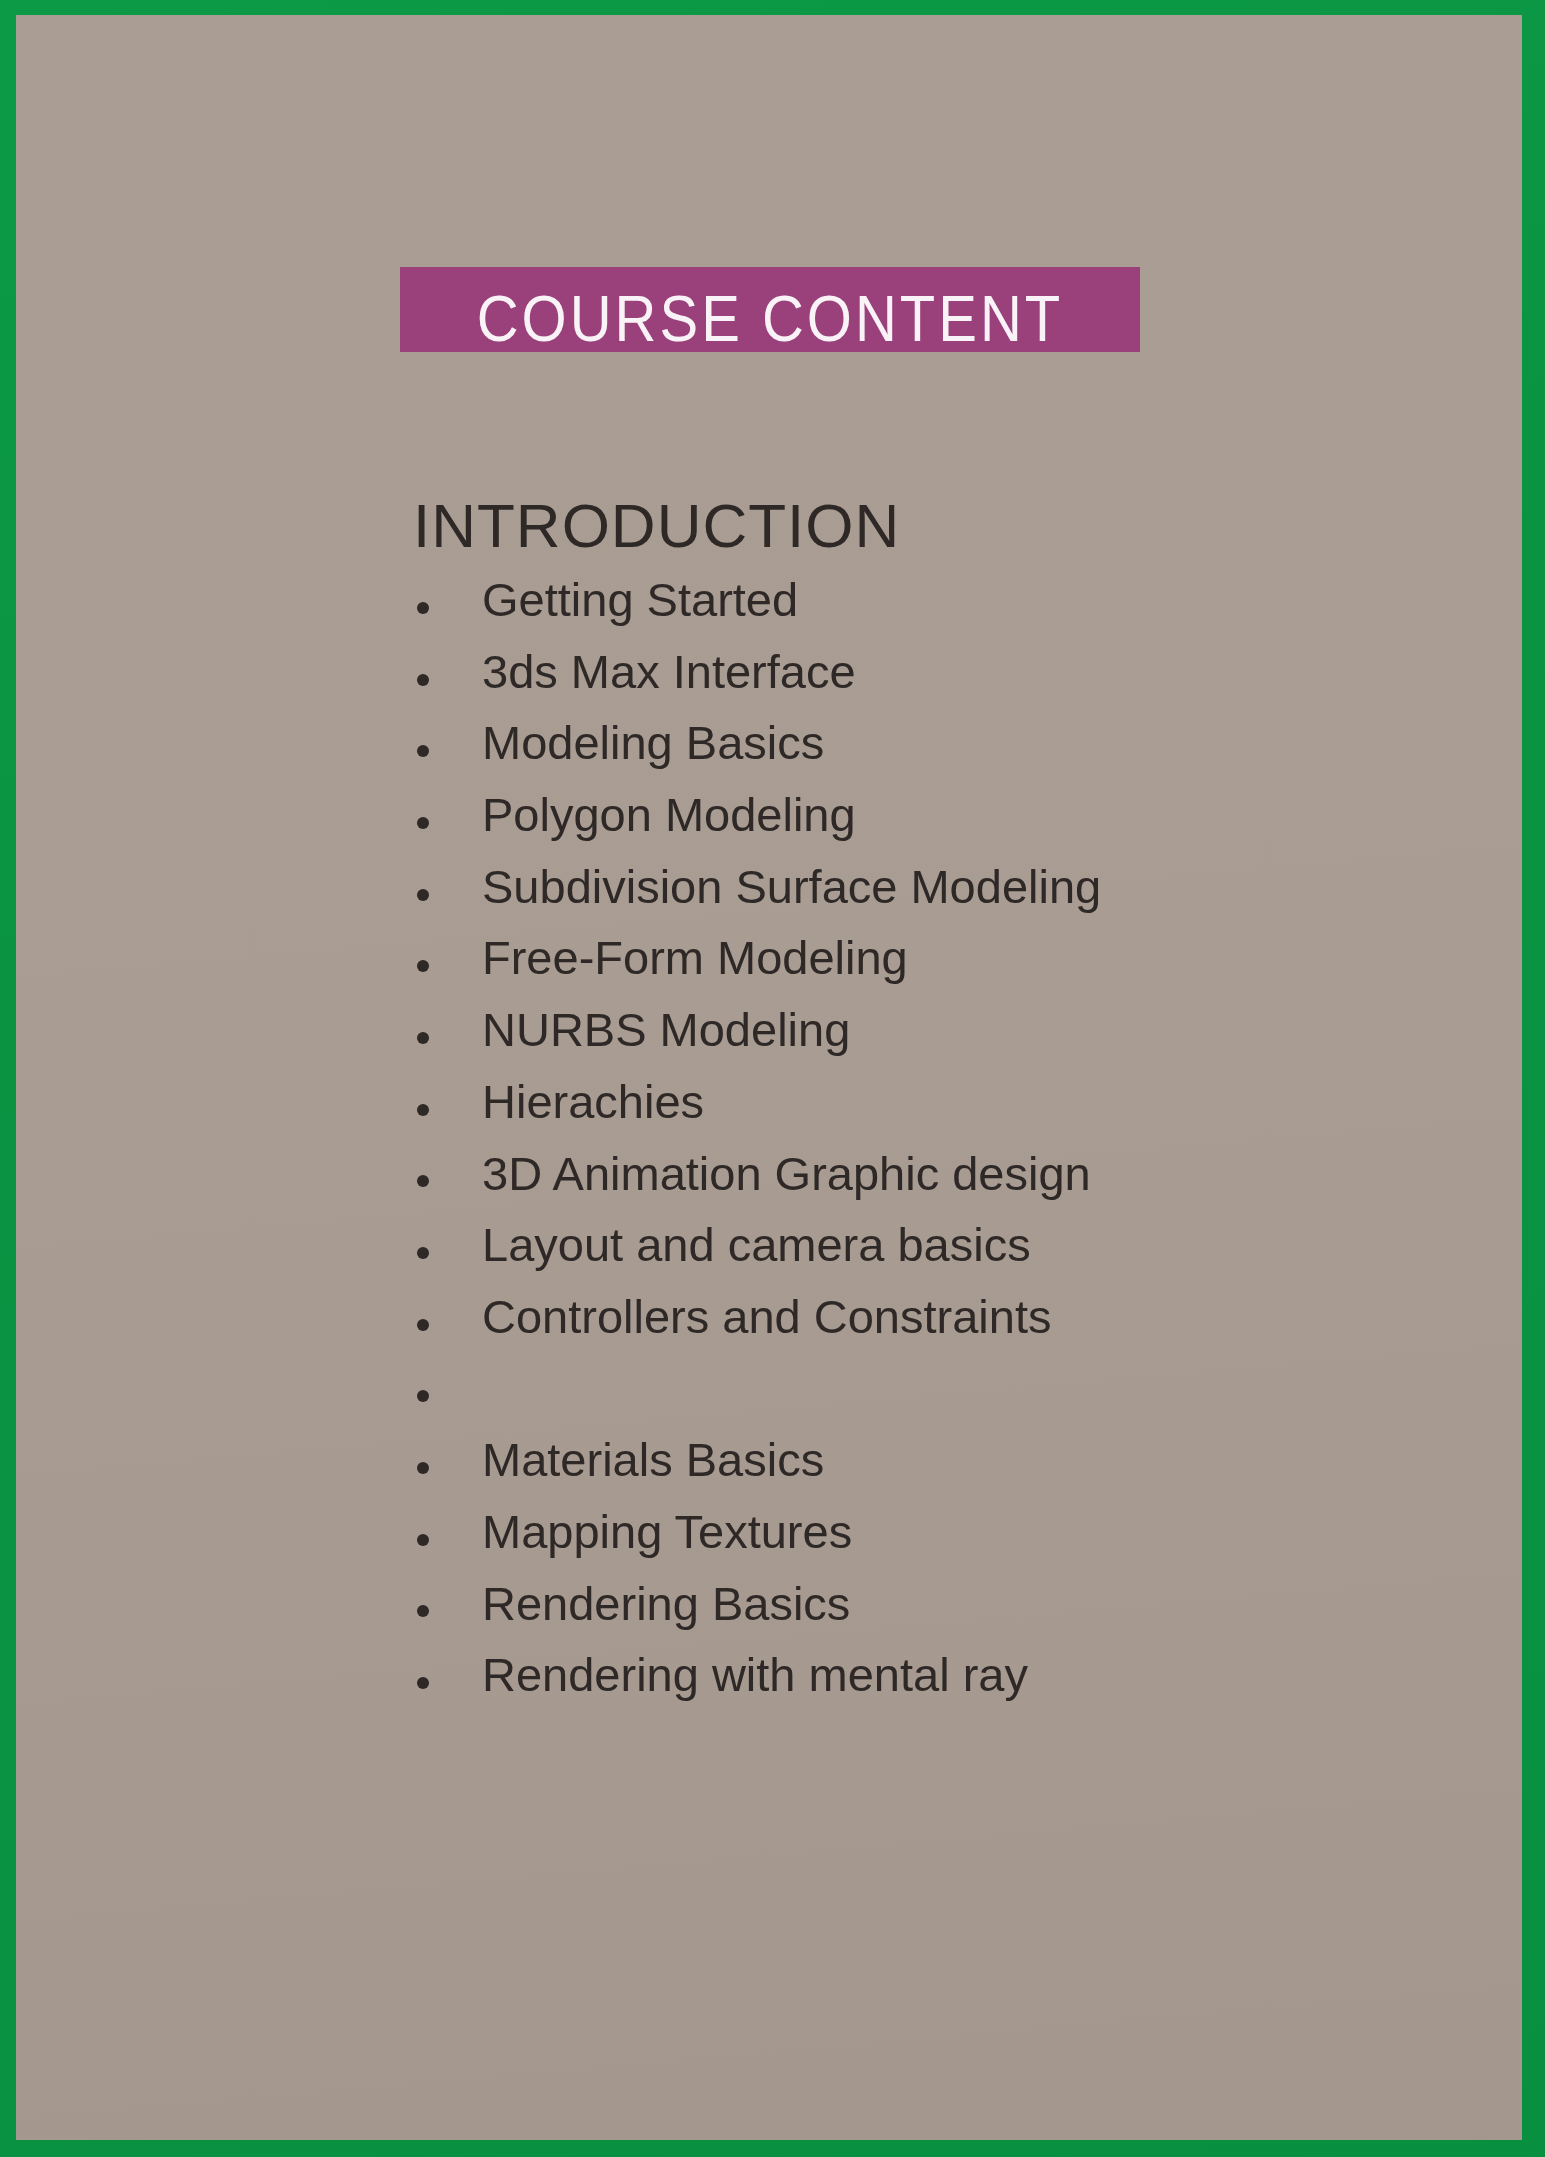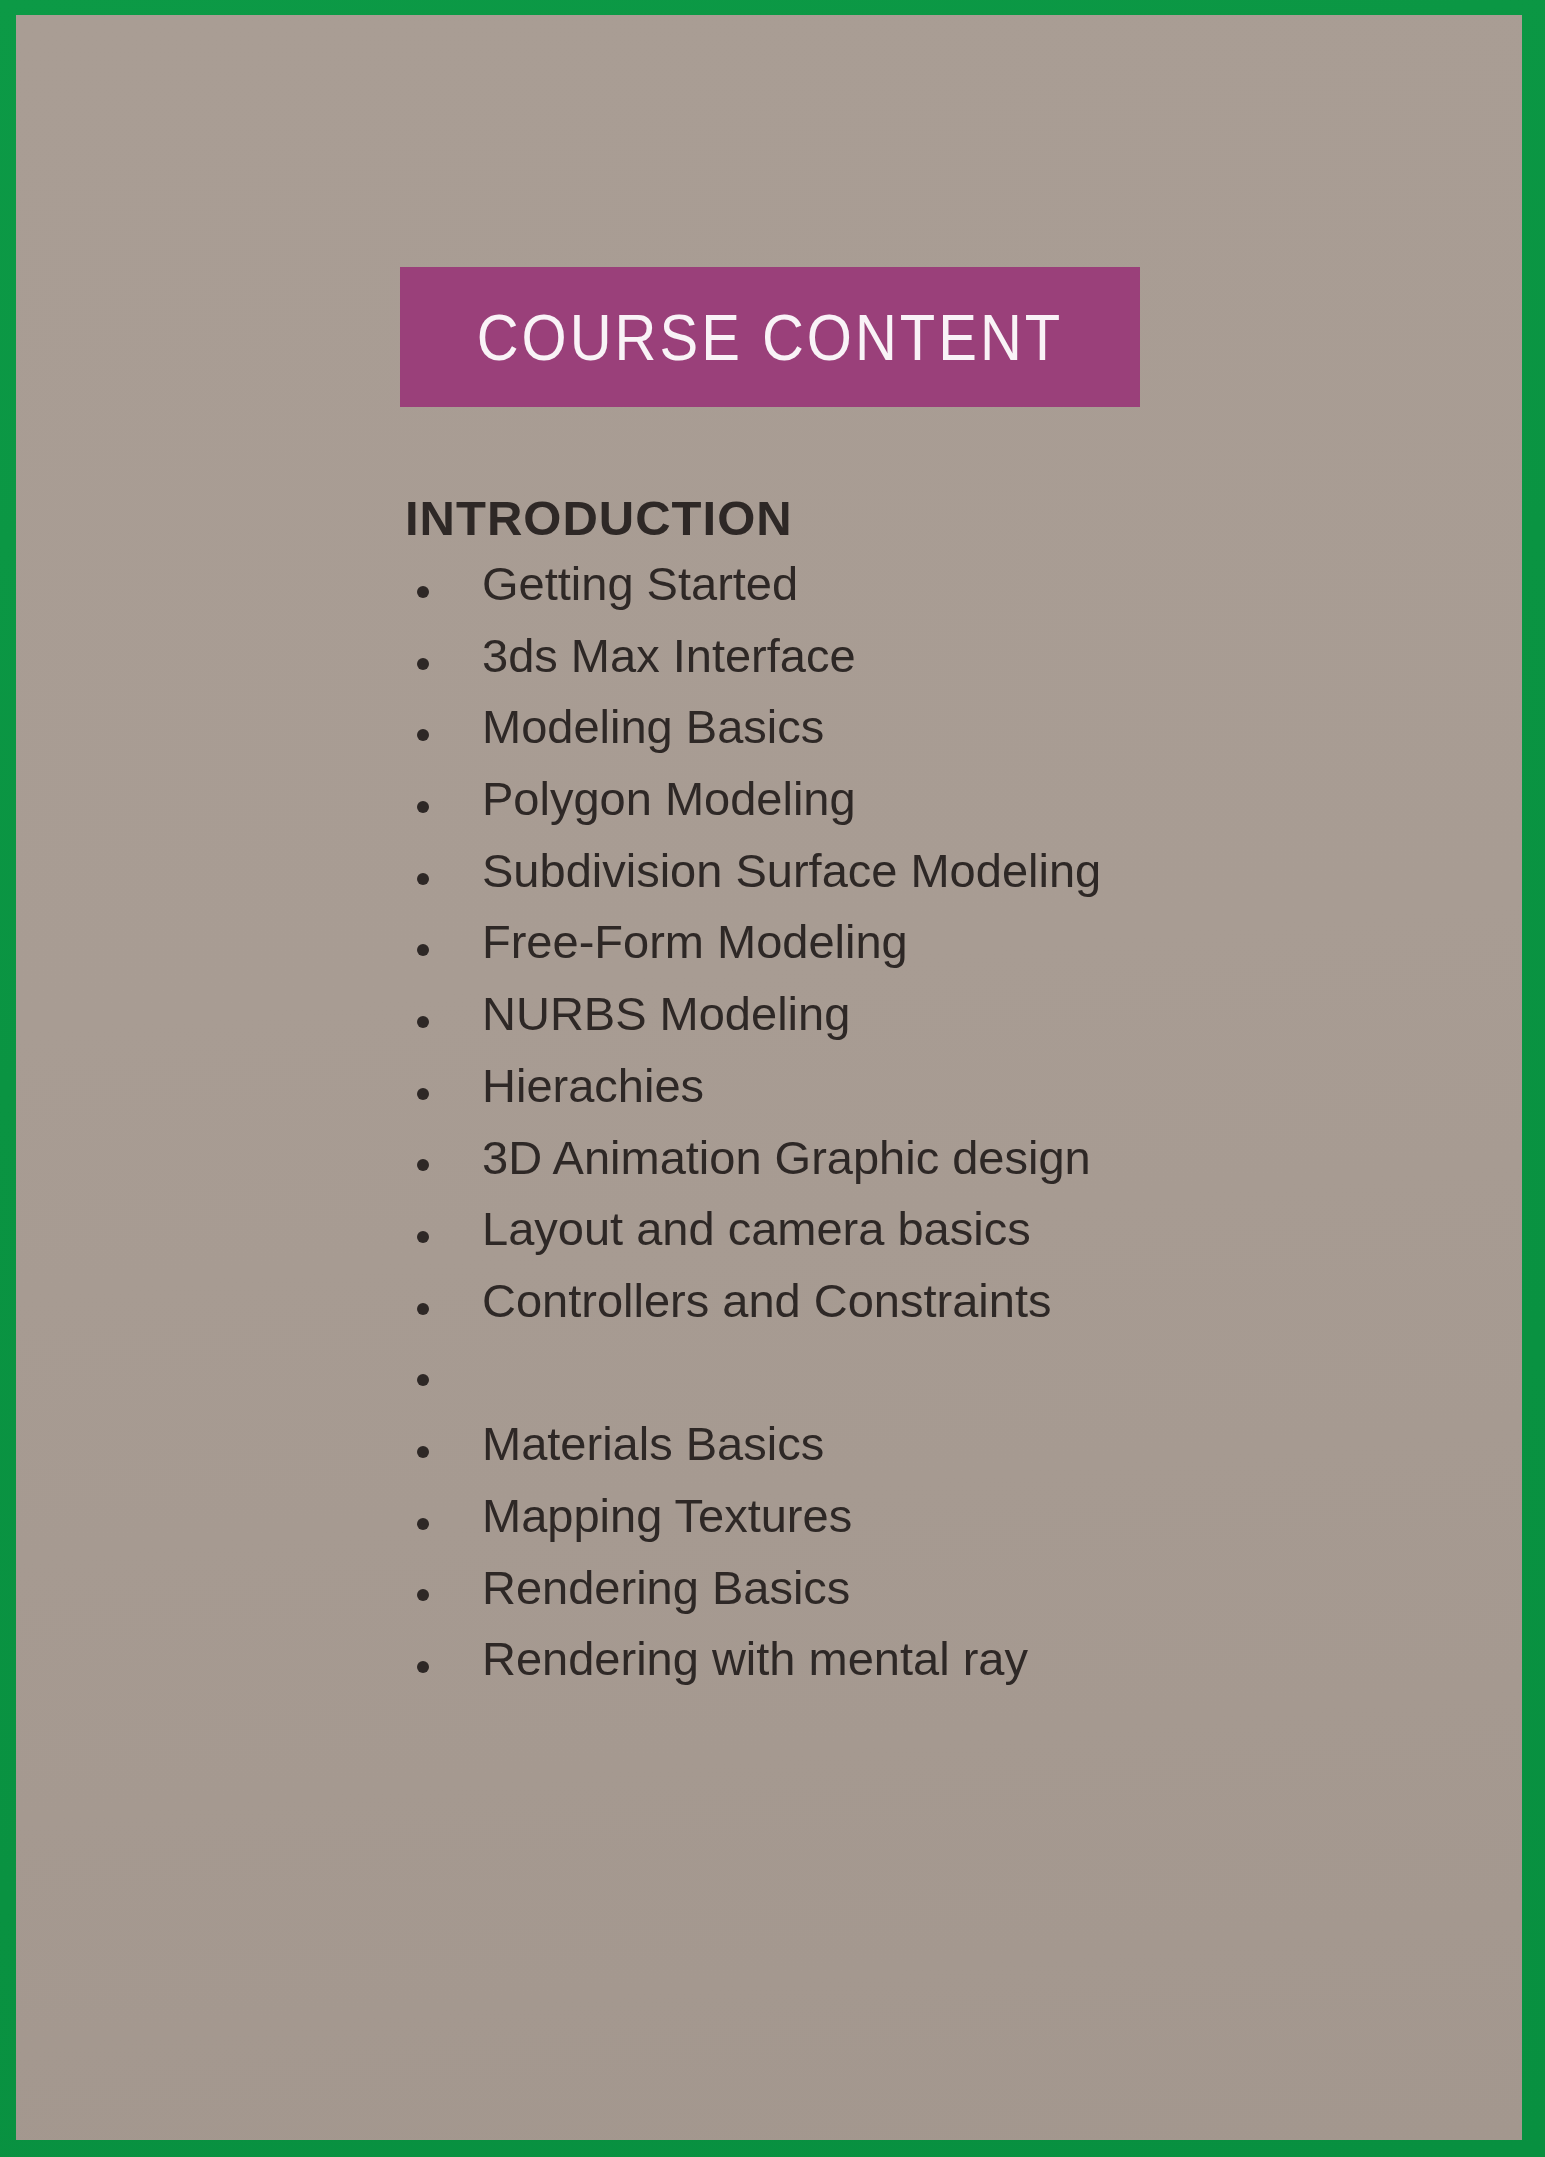--- a/index.html
+++ b/index.html
@@ -25,44 +25,44 @@
     left: 16px;
     right: 23px;
     bottom: 17px;
     background: linear-gradient(175deg, #a99d94 0%, #a89c93 45%, #a59990 80%, #a3978e 100%);
   }
   .banner {
     position: absolute;
     left: 384px;   
     top: 252px;    
     width: 740px;
-    height: 140px;
+    height: 85px;
     background: #9a407a;
     display: flex;
-    align-items: center;
+    align-items: flex-end;
     justify-content: center;
   }
   .banner-title {
     color: #f9f3f7;
     font-size: 58px;
     font-weight: 400;
     letter-spacing: 3px;
     transform: scaleY(1.12);
     white-space: nowrap;
   }
   .content-block {
     position: absolute;
     left: 389px;   
     top: 465px;    
     width: 900px;
   }
   .section-heading {
-    margin: 0;
-    font-size: 49px;
-    font-weight: bold;
+    margin: 8px;
+    font-size: 62px;
+    font-weight: normal;
     line-height: 76px;
     letter-spacing: 1px;
     color: #2e2826;
   }
   ul.topic-list {
     list-style: none;
     margin: 0;
     padding: 0;
   }
   ul.topic-list li {

